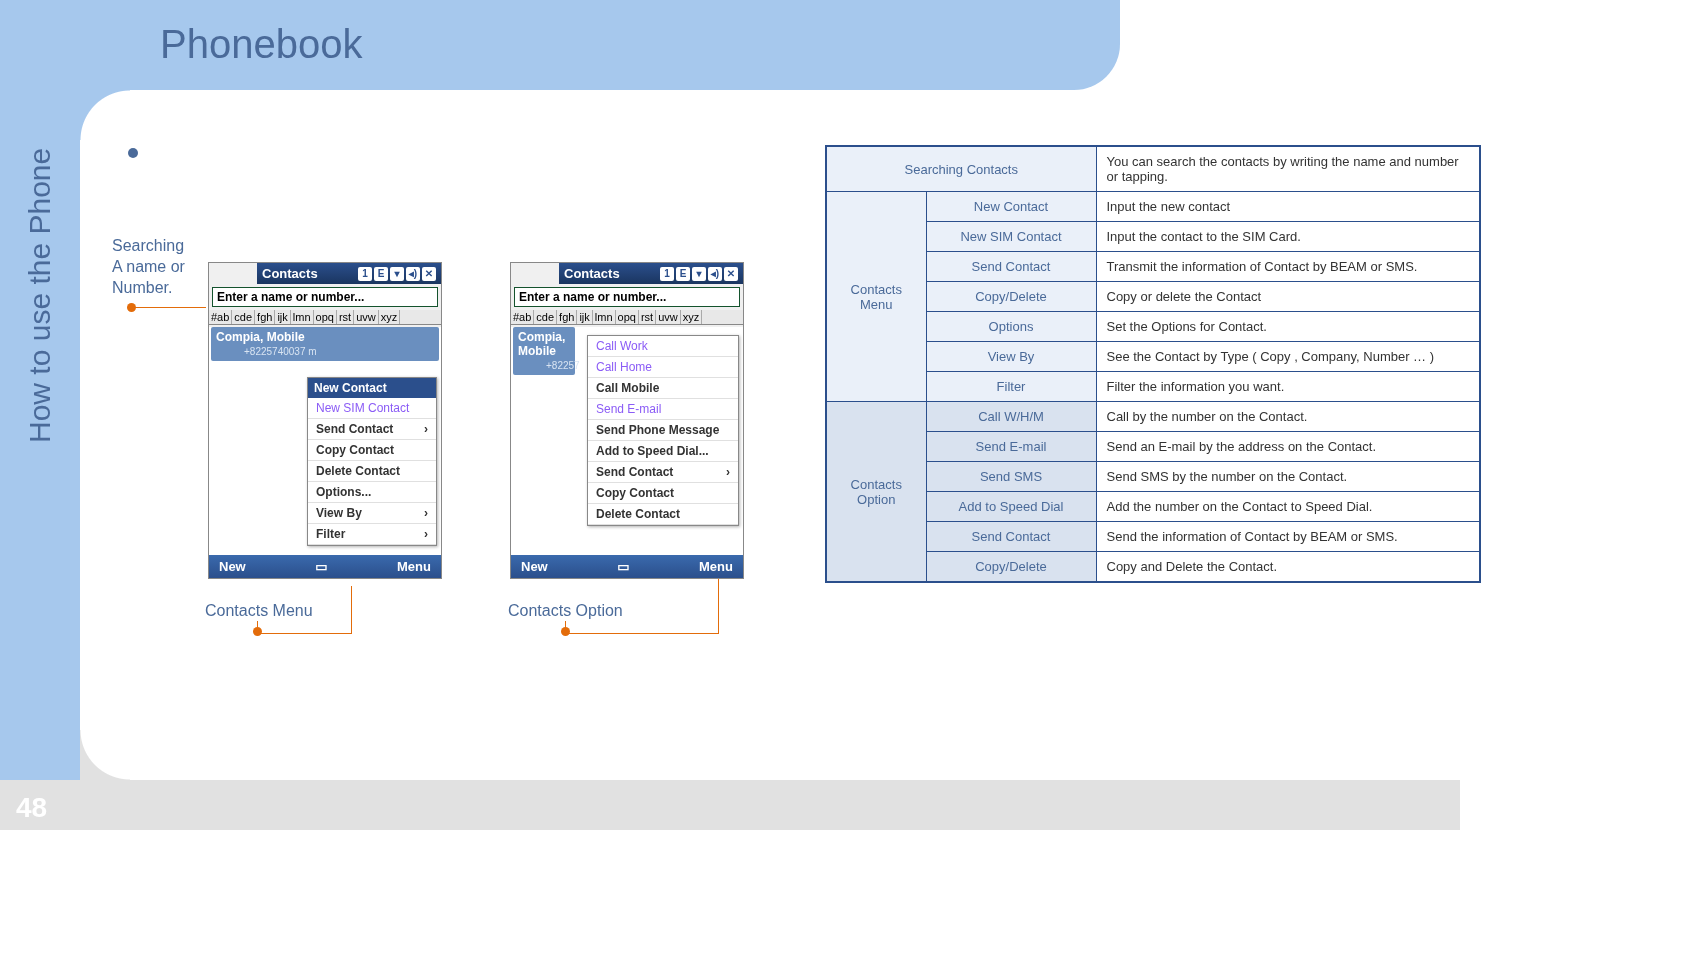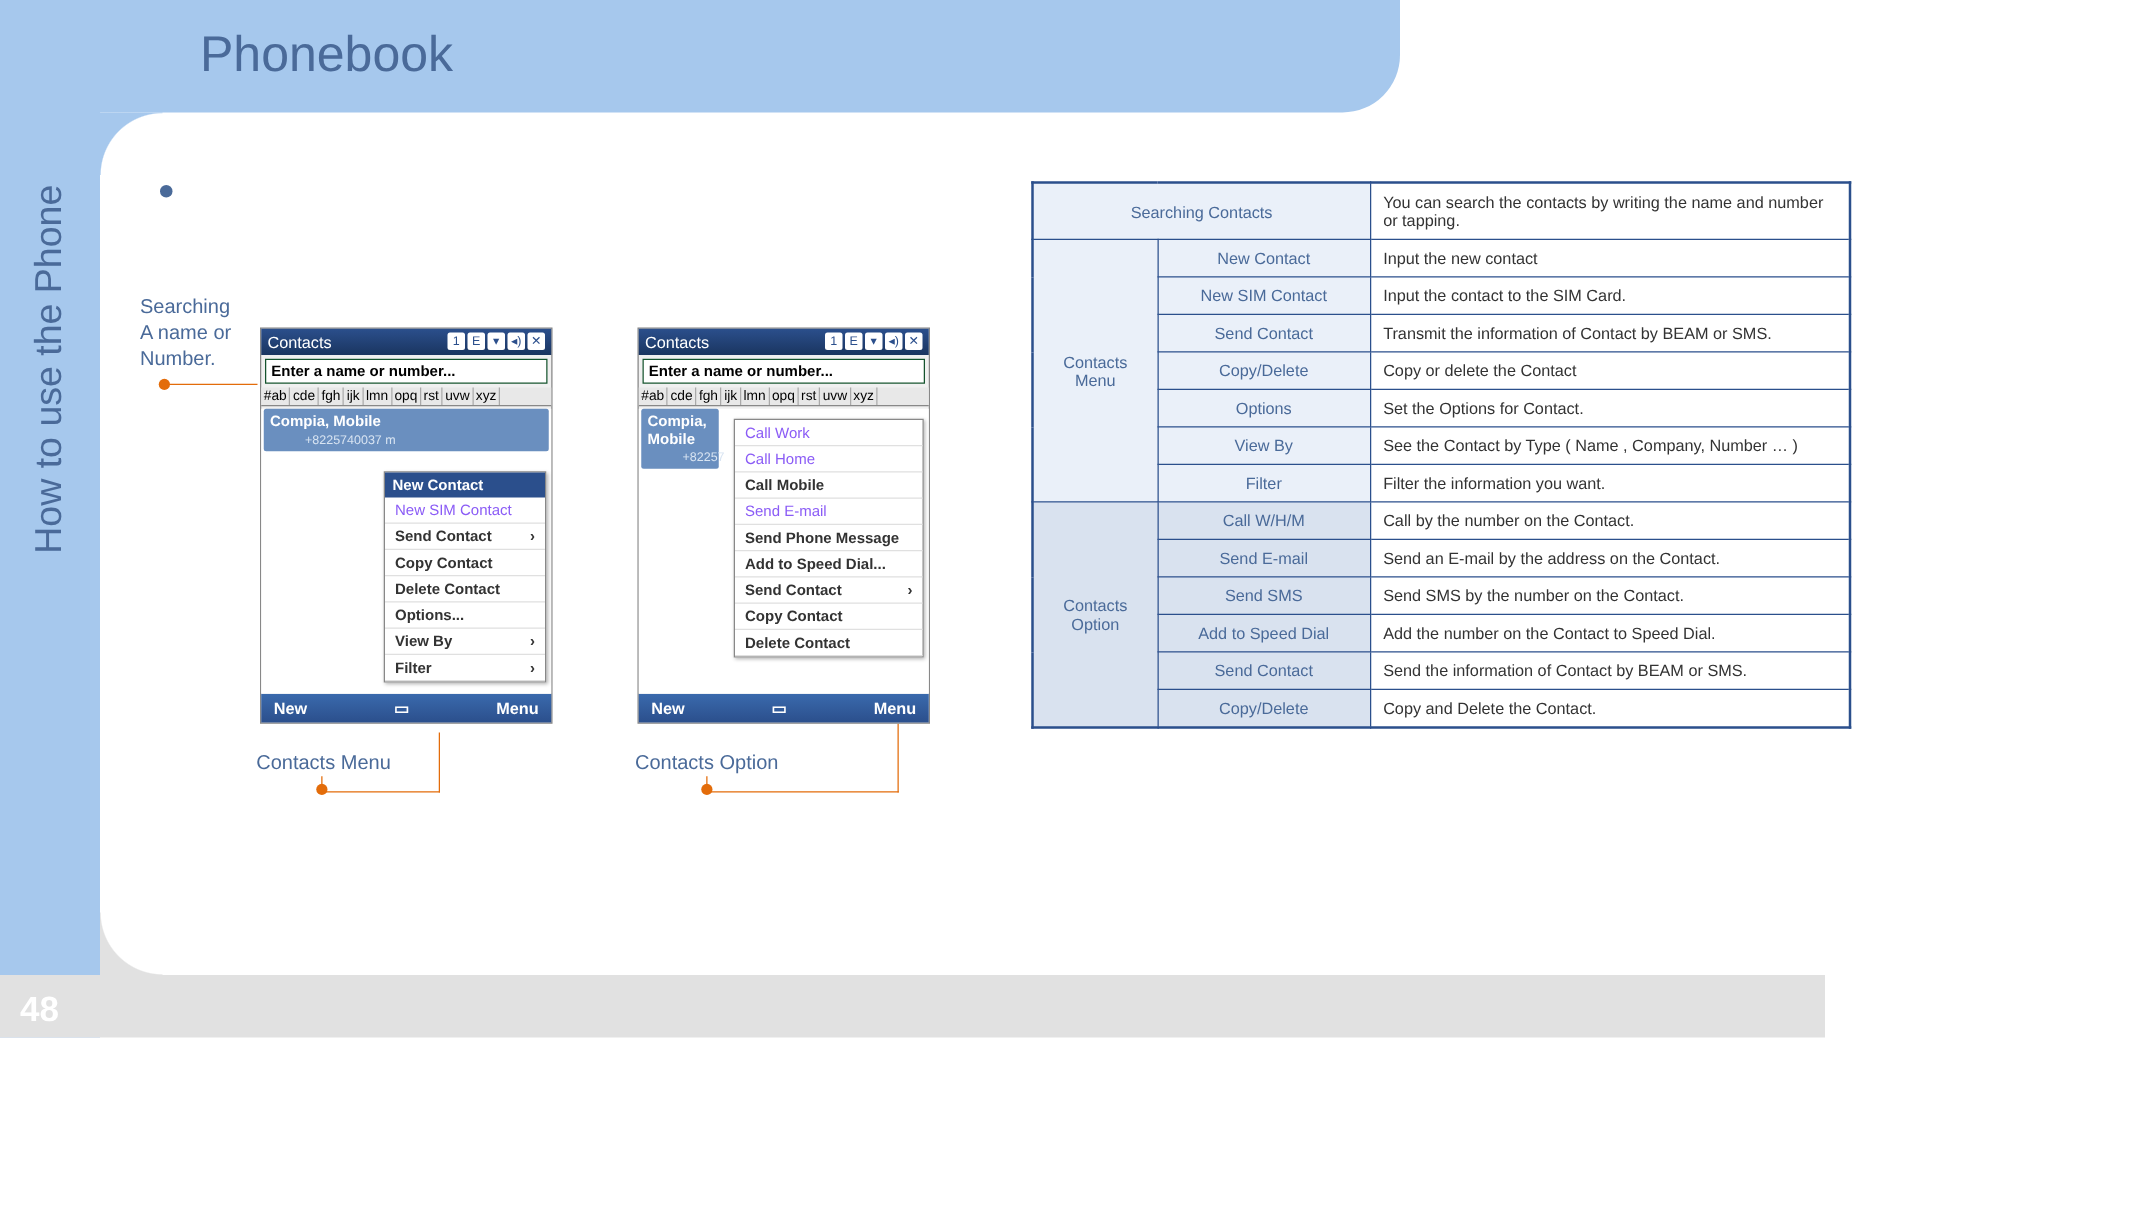--- a/index.html
+++ b/index.html
@@ -122,23 +122,25 @@
     width: 234px;
     border: 1px solid #888;
     background: #f0f0f0;
     font-size: 12px;
     color: #000;
   }
   .phone-titlebar {
     background: linear-gradient(#2b4f8c, #1a3560);
     color: #fff;
     display: flex;
+    align-items: center;
     padding: 3px 5px;
-    font-weight: normal;
+    font-weight: bold;
     font-size: 13px;
+    margin-left: 48px;
   }
   .phone-titlebar .ic {
     margin-left: auto;
     display: flex;
     gap: 2px;
   }
   .phone-titlebar .ic span {
     background: #fff; color:#2b4f8c; width:14px; height:14px; font-size:10px; display:flex; align-items:center; justify-content:center; border-radius:2px;
   }
   .phone-search {
@@ -379,21 +381,21 @@
     <tr>
           <td class="k2">Copy/Delete</td>
           <td class="v">Copy or delete the Contact</td>
         </tr>
     <tr>
           <td class="k2">Options</td>
           <td class="v">Set the Options for Contact.</td>
         </tr>
     <tr>
           <td class="k2">View By</td>
-          <td class="v">See the Contact by Type ( Name , Company, Number … )</td>
+          <td class="v">See the Contact by Type ( Copy , Company, Number … )</td>
         </tr>
     <tr>
           <td class="k2">Filter</td>
           <td class="v">Filter the information you want.</td>
         </tr>
 
     <tr class="g">
       <td class="k1" rowspan="6">Contacts Option</td>
       <td class="k2">Call W/H/M</td>
       <td class="v">Call by the number on the Contact.</td>

